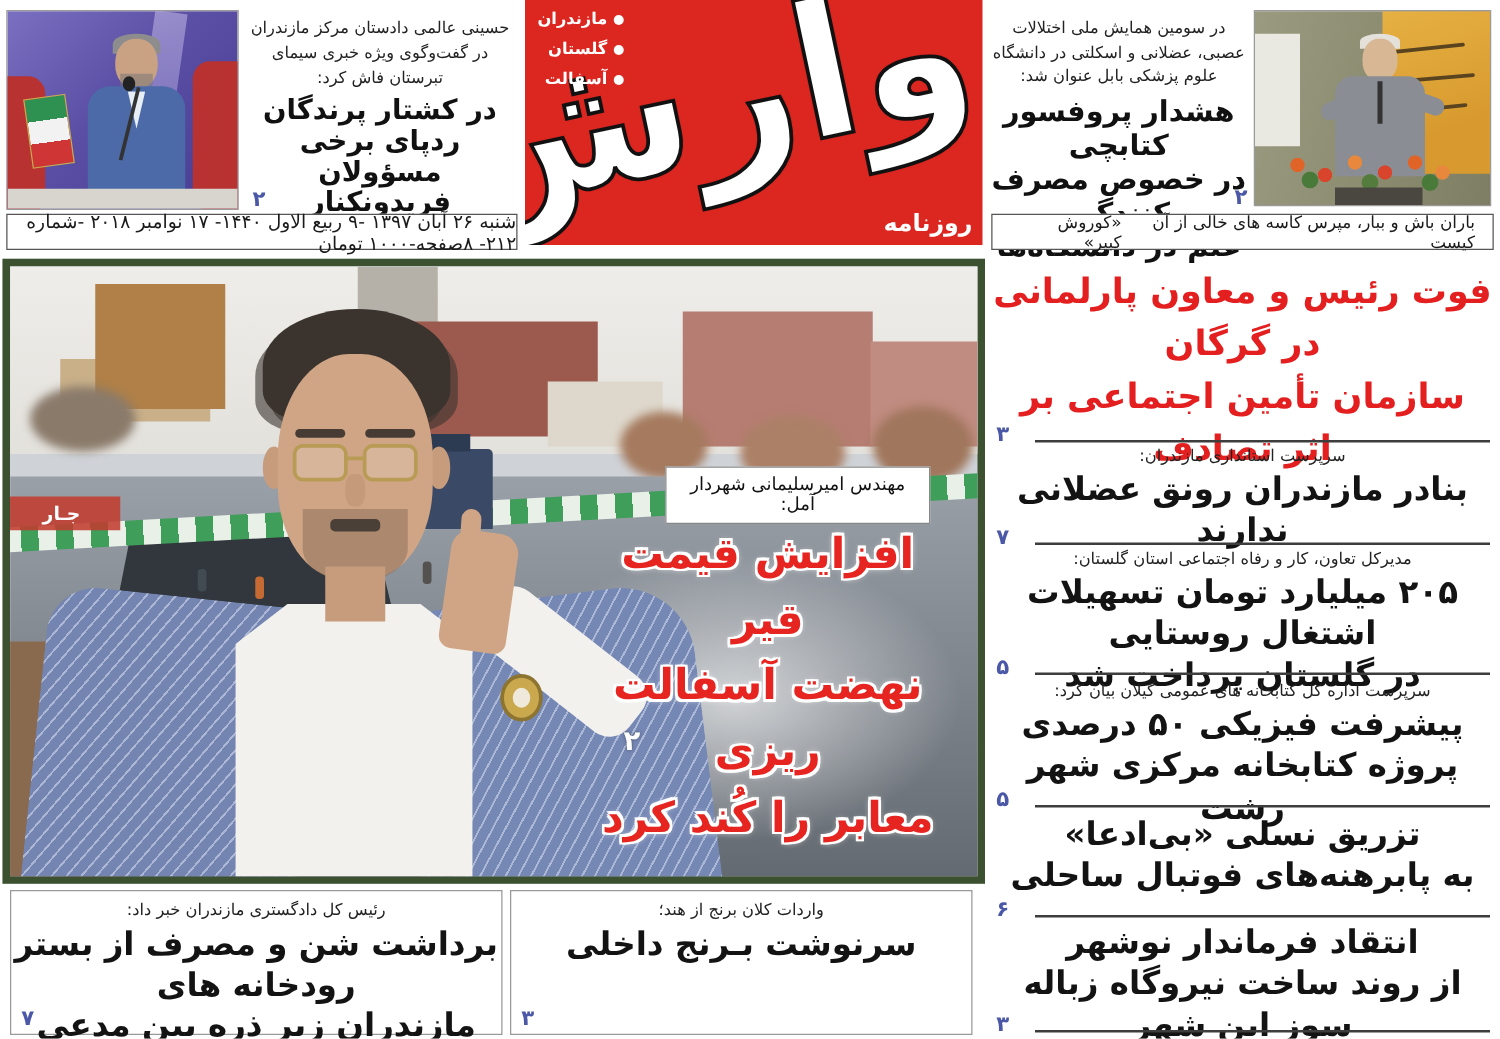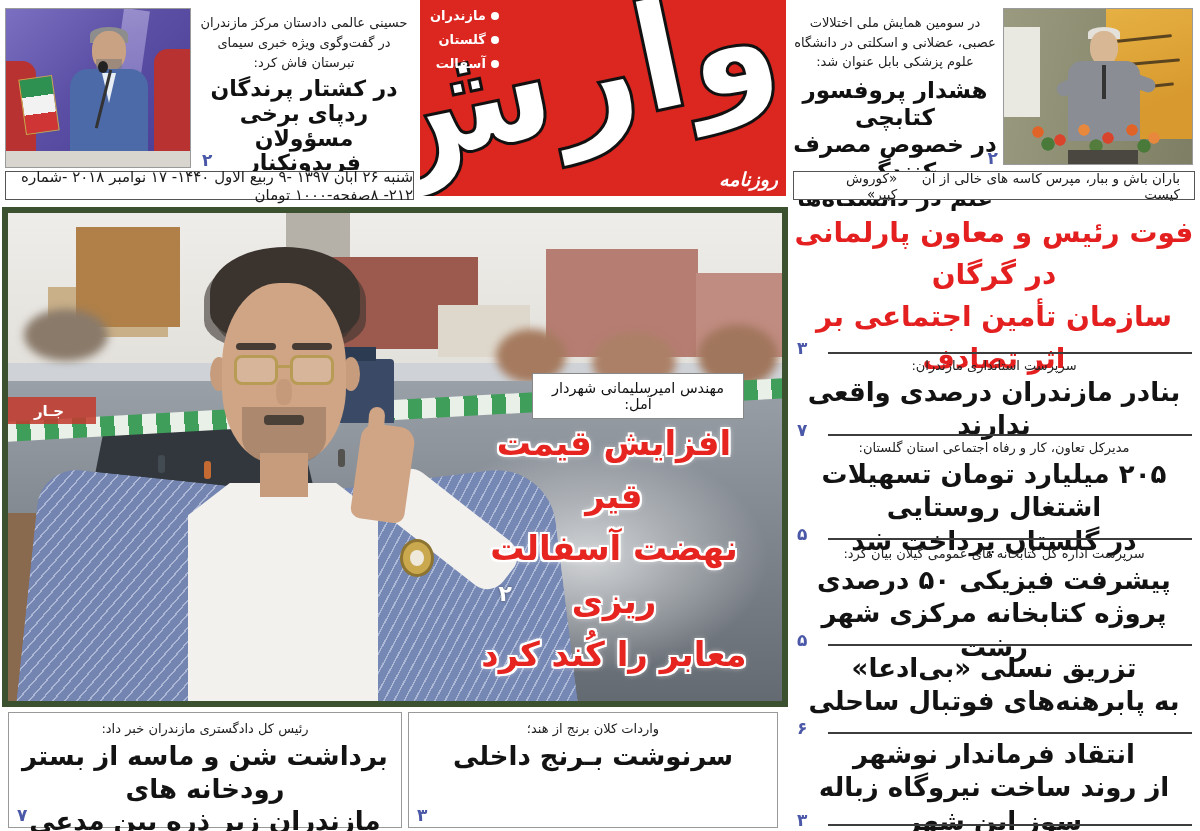--- a/index.html
+++ b/index.html
@@ -31,21 +31,21 @@
 
   
   .date-strip{position:absolute;left:5px;top:171px;width:409px;height:29px;border:1px solid #555;display:flex;align-items:center;justify-content:center;font-size:15px;color:#1a1a1a;background:#fff;}
 
   
   .masthead{position:absolute;left:420px;top:0;width:366px;height:196px;background:#dc2721;overflow:hidden;}
   .mast-regions{position:absolute;left:10px;top:8px;display:flex;flex-direction:column;gap:9px;z-index:3;}
   .mast-region{color:#fff;font-size:13px;font-weight:bold;display:flex;align-items:center;gap:5px;flex-direction:row-reverse;justify-content:flex-end;}
   .mast-region .dot{width:8px;height:8px;border-radius:50%;background:#fff;display:inline-block;}
   .mast-title{position:absolute;left:28px;top:-28px;width:330px;text-align:center;font-size:148px;font-weight:bold;color:#fff;transform:rotate(-12deg);-webkit-text-stroke:3px #111;text-shadow:0 0 2px #111;line-height:1.3;z-index:2;}
-  .mast-type{position:absolute;right:8px;bottom:6px;color:#fff;font-size:19px;font-style:italic;font-weight:bold;z-index:3;}
+  .mast-type{position:absolute;right:8px;bottom:6px;color:#fff;font-size:19px;font-weight:bold;z-index:3;}
 
   
   .tr-story{position:absolute;left:793px;top:5px;width:402px;height:163px;}
   .tr-photo{position:absolute;left:210px;top:3px;width:190px;height:157px;border:1px solid #9a9a9a;overflow:hidden;background:linear-gradient(100deg,#9a9a80 0%,#8b8b70 55%,#7e7e64 100%);}
   .tr-photo .screen{position:absolute;left:0;top:18px;width:36px;height:90px;background:#e9e9e2;}
   .tr-photo .poster{position:absolute;right:0;top:0;width:86px;height:130px;background:linear-gradient(160deg,#e6b042,#d89a2e 70%);}
   .tr-photo .poster i{position:absolute;display:block;background:#5a4420;height:3px;border-radius:2px;}
   .tr-photo .man2{position:absolute;left:58px;top:22px;width:84px;height:118px;}
   .tr-photo .man2 .head{position:absolute;left:28px;top:0;width:28px;height:34px;background:#d8b894;border-radius:46%;}
   .tr-photo .man2 .hair{position:absolute;left:26px;top:-4px;width:32px;height:12px;background:#e4e0da;border-radius:50% 50% 0 0;}
@@ -295,21 +295,21 @@
         <div>در گرگان</div>
         <div>سازمان تأمین اجتماعی بر اثر تصادف</div>
       </div>
       <span class="pg-num rc-num">۳</span>
       <div class="rc-line"></div>
     </div>
 
     <div class="rc-item i2">
       <div class="rc-kicker">سرپرست استانداری مازندران:</div>
       <div class="rc-title">
-          <div>بنادر مازندران درصدی واقعی ندارند</div>
+          <div>بنادر مازندران رونق عضلانی ندارند</div>
         </div>
       <span class="pg-num rc-num">۷</span>
       <div class="rc-line"></div>
     </div>
 
     <div class="rc-item i3">
       <div class="rc-kicker">مدیرکل تعاون، کار و رفاه اجتماعی استان گلستان:</div>
       <div class="rc-title">
         <div>۲۰۵ میلیارد تومان تسهیلات اشتغال روستایی</div>
         <div>در گلستان پرداخت شد</div>
@@ -344,21 +344,21 @@
       </div>
       <span class="pg-num rc-num">۳</span>
       <div class="rc-line"></div>
     </div>
 
   </div>
 
   <div class="box box-bl">
     <div class="kicker">رئیس کل دادگستری مازندران خبر داد:</div>
     <div class="title">
-      <div>برداشت شن و ماسه از بستر رودخانه های</div>
+      <div>برداشت شن و مصرف از بستر رودخانه های</div>
       <div>مازندران زیر ذره بین مدعی العموم</div>
     </div>
     <span class="pg-num num">۷</span>
   </div>
 
   <div class="box box-bm">
     <div class="kicker">واردات کلان برنج از هند؛</div>
     <div class="title">
       <div>سرنوشت بـرنج داخلی</div>
     </div>

